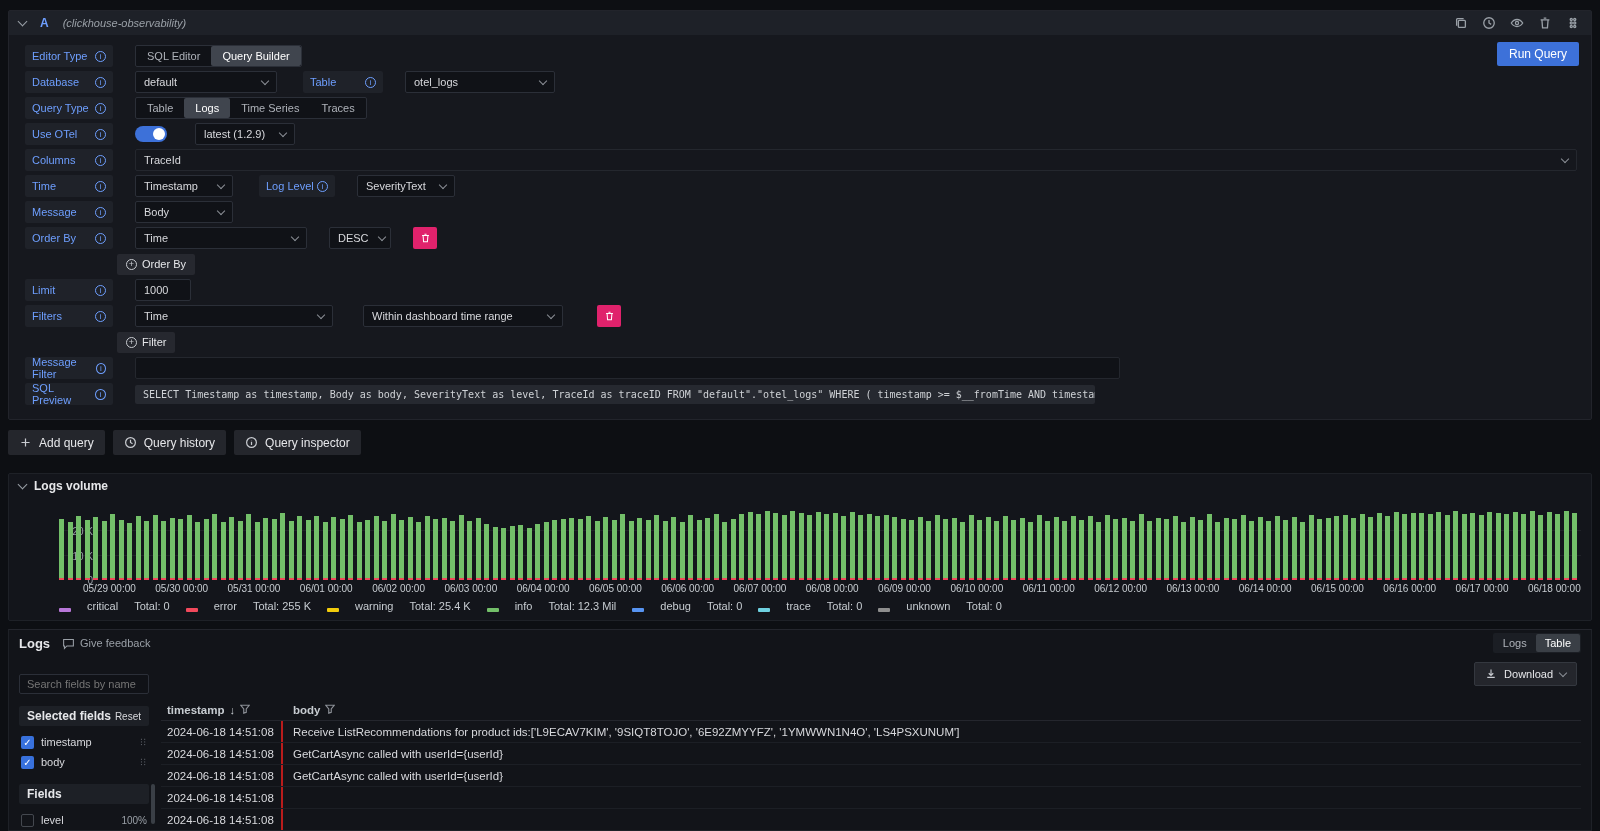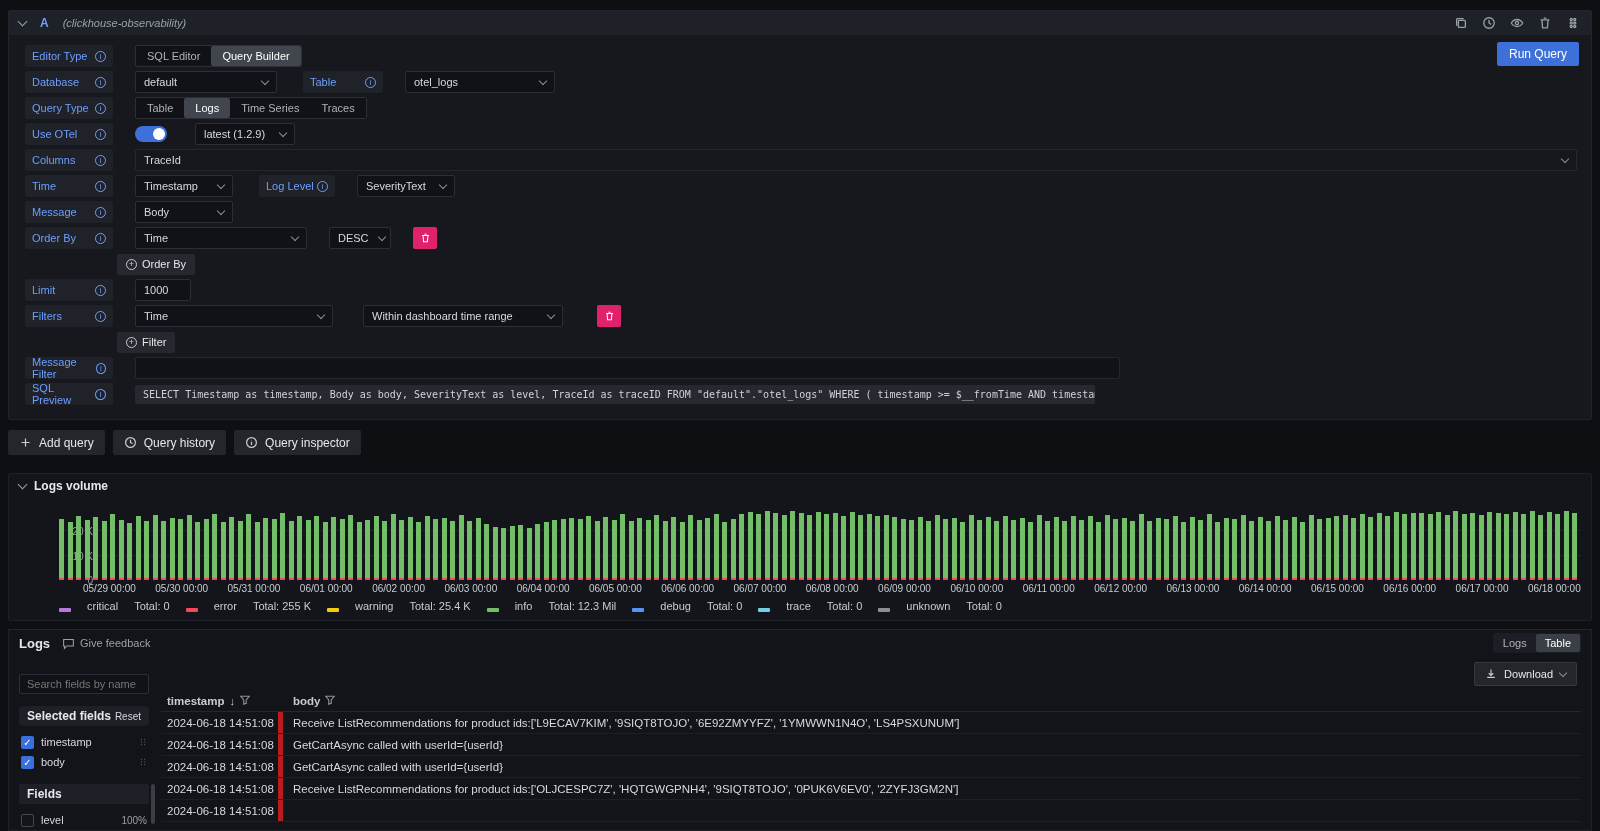--- a/index.html
+++ b/index.html
@@ -73,30 +73,30 @@
   .side-band { background:#1d2026; border-radius:2px; height:24px; display:flex; align-items:center; justify-content:space-between; padding:0 8px; font-size:12px; font-weight:bold; color:#e6e7ea; margin-top:6px; }
   .side-band .reset { font-size:10px; font-weight:normal; color:#d8d9dd; cursor:pointer; }
   .field-item { display:flex; align-items:center; gap:7px; height:20px; font-size:11px; color:#d8d9dd; padding:0 2px; }
   .cbox { width:13px; height:13px; border-radius:2px; flex:none; display:flex; align-items:center; justify-content:center; }
   .cbox.checked { background:#3871dc; color:#fff; font-size:10px; }
   .cbox.unchecked { border:1px solid #44484f; background:transparent; }
   .grip { margin-left:auto; color:#5a5f66; font-size:9px; letter-spacing:1px; line-height:4px; }
   .pct { margin-left:auto; color:#9aa0a7; font-size:10px; }
   .scroll-thumb { position:absolute; right:-6px; bottom:6px; width:4px; height:40px; background:#3a3f46; border-radius:2px; }
 
-  .logs-main { flex:1; display:flex; flex-direction:column; overflow:hidden; }
+  .logs-main { flex:1; display:flex; flex-direction:column; overflow:hidden;gap:9px; }
   .download-row { display:flex; justify-content:flex-end; padding:2px 4px 4px 0; }
   .download-btn { display:inline-flex; align-items:center; gap:7px; background:#24262c; border:1px solid #34383f; border-radius:2px; height:24px; padding:0 10px; color:#e6e7ea; font-size:11px; font-family:inherit; cursor:pointer; }
   .download-btn svg { width:12px; height:12px; stroke:#c9ccd1; fill:none; stroke-width:1.5; }
   .ltable { flex:1; overflow:hidden; font-size:11.5px; }
   .ltable-header { display:flex; height:22px; align-items:center; border-bottom:1px solid #24262d; color:#c7ccd1; font-weight:bold; }
   .col-ts { width:122px; flex:none; padding-left:6px; display:flex; align-items:center; gap:5px; }
   .col-body { flex:1; padding-left:10px; display:flex; align-items:center; gap:5px; }
   .lrow { display:flex; height:22px; align-items:center; border-bottom:1px solid #1c1f25; color:#d8d9dd; }
-  .lrow .col-ts { border-right:5px solid #b91c1c; height:100%; }
+  .lrow .col-ts { border-right:2px solid #b91c1c; height:100%; }
   .sort-arrow { color:#c7ccd1; font-size:11px; }
   .funnel svg { width:10px; height:10px; stroke:#8b8f96; fill:none; stroke-width:1.4; }
 </style>
 </head>
 <body>
 
 <div class="page">
 
   <section class="qcard">
     <header class="qheader">
@@ -687,21 +687,20 @@
               <div class="lrow">
                 <div class="col-ts">2024-06-18 14:51:08</div>
                 <div class="col-body">GetCartAsync called with userId={userId}</div>
               </div>
               <div class="lrow">
                 <div class="col-ts">2024-06-18 14:51:08</div>
                 <div class="col-body">GetCartAsync called with userId={userId}</div>
               </div>
               <div class="lrow">
                 <div class="col-ts">2024-06-18 14:51:08</div>
-                <div class="col-body">Receive ListRecommendations for product ids:['OLJCESPC7Z', 'HQTGWGPNH4', '9SIQT8TOJO', '0PUK6V6EV0', '2ZYFJ3GM2N']</div>
               </div>
               <div class="lrow">
                 <div class="col-ts">2024-06-18 14:51:08</div>
               </div>
             </div>
         </div>
       </div>
 
     </div>
   </section>

